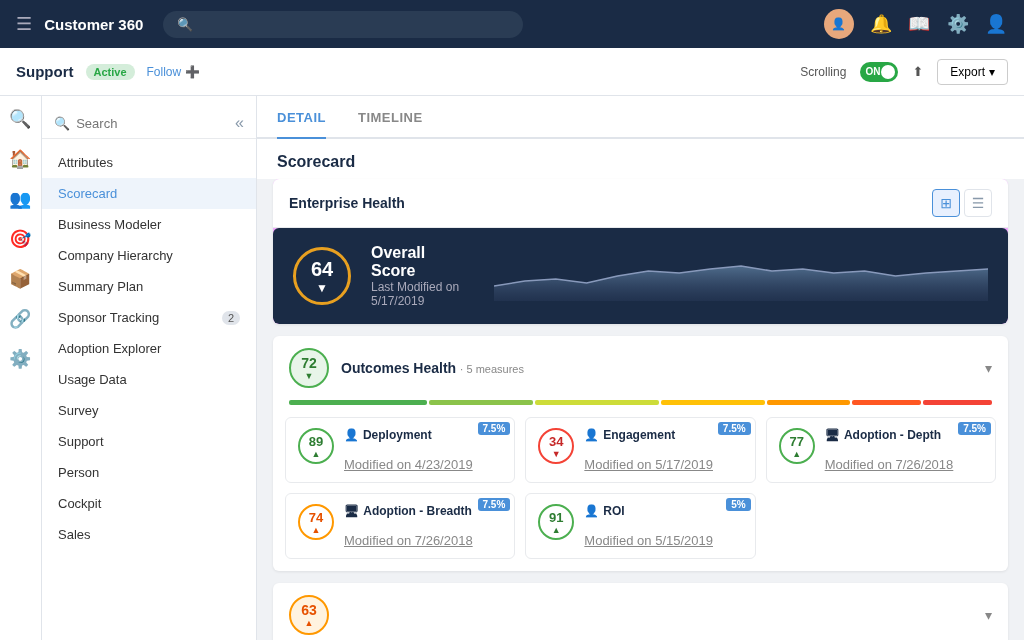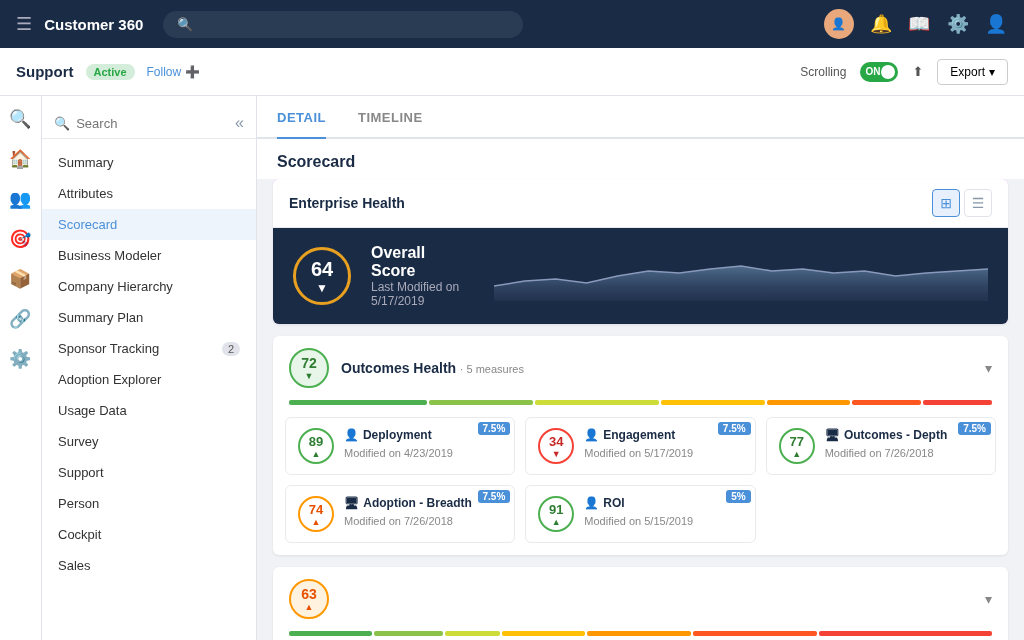--- a/index.html
+++ b/index.html
@@ -229,20 +229,21 @@
     }
     .view-icon.active { background: #e8f0fe; color: #4a90d9; border-color: #4a90d9; }
 
     
     .overall-banner {
       background: #1a2b45;
       padding: 16px 20px;
       display: flex;
       align-items: center;
       gap: 20px;
+      border-radius: 6px;
     }
     .score-circle {
       width: 58px;
       height: 58px;
       border-radius: 50%;
       display: flex;
       flex-direction: column;
       align-items: center;
       justify-content: center;
       font-weight: 700;
@@ -318,21 +319,21 @@
       border-radius: 50%;
       display: flex; flex-direction: column; align-items: center; justify-content: center;
       font-weight: 700; font-size: 13px;
       flex-shrink: 0;
     }
     .metric-score.green { border: 2px solid #4caf50; color: #2e7d32; align-items: center; }
     .metric-score.orange-light { border: 2px solid #ff9800; color: #e65100; }
     .metric-score.red { border: 2px solid #f44336; color: #c62828; }
     .metric-info { flex: 1; }
     .metric-title { font-size: 12px; font-weight: 600; color: #1a2b45; display: flex; align-items: center; gap: 4px; }
-    .metric-modified { font-size: 11px; color: #888; margin-top: 5px; }
+    .metric-modified { font-size: 13px; color: #888; margin-top: 15px; text-decoration: underline; }
     .metric-badge {
       position: absolute;
       top: 4px; right: 4px;
       background: #4a90d9;
       color: #fff;
       font-size: 10px;
       font-weight: 600;
       padding: 1px 5px;
       border-radius: 3px;
     }
@@ -395,23 +396,20 @@
     <span class="ico">⚙️</span>
   </div>
 
   <div class="left-nav">
     <div class="search-wrap">
       <span>🔍</span>
       <input placeholder="Search" style="">
       <span class="collapse-icon">«</span>
     </div>
     <div class="nav-item">
-        <span>Summary</span>
-      </div>
-    <div class="nav-item">
         <span>Attributes</span>
       </div>
     <div class="nav-item active">
         <span>Scorecard</span>
       </div>
     <div class="nav-item">
         <span>Business Modeler</span>
       </div>
     <div class="nav-item">
         <span>Company Hierarchy</span>
@@ -541,21 +539,21 @@
         </div>
 
         <div class="metric-card">
           <div class="metric-score green">
             <span>77</span>
             <span class="score-arrow">▲</span>
           </div>
           <div class="metric-info">
             <div class="metric-title">
               <span>🖥</span>
-              <span>Outcomes - Depth</span>
+              <span>Adoption - Depth</span>
             </div>
             <div class="metric-modified">Modified on 7/26/2018</div>
           </div>
           <span class="metric-badge">7.5%</span>
         </div>
 
         <div class="metric-card">
           <div class="metric-score orange-light">
             <span>74</span>
             <span class="score-arrow">▲</span>

